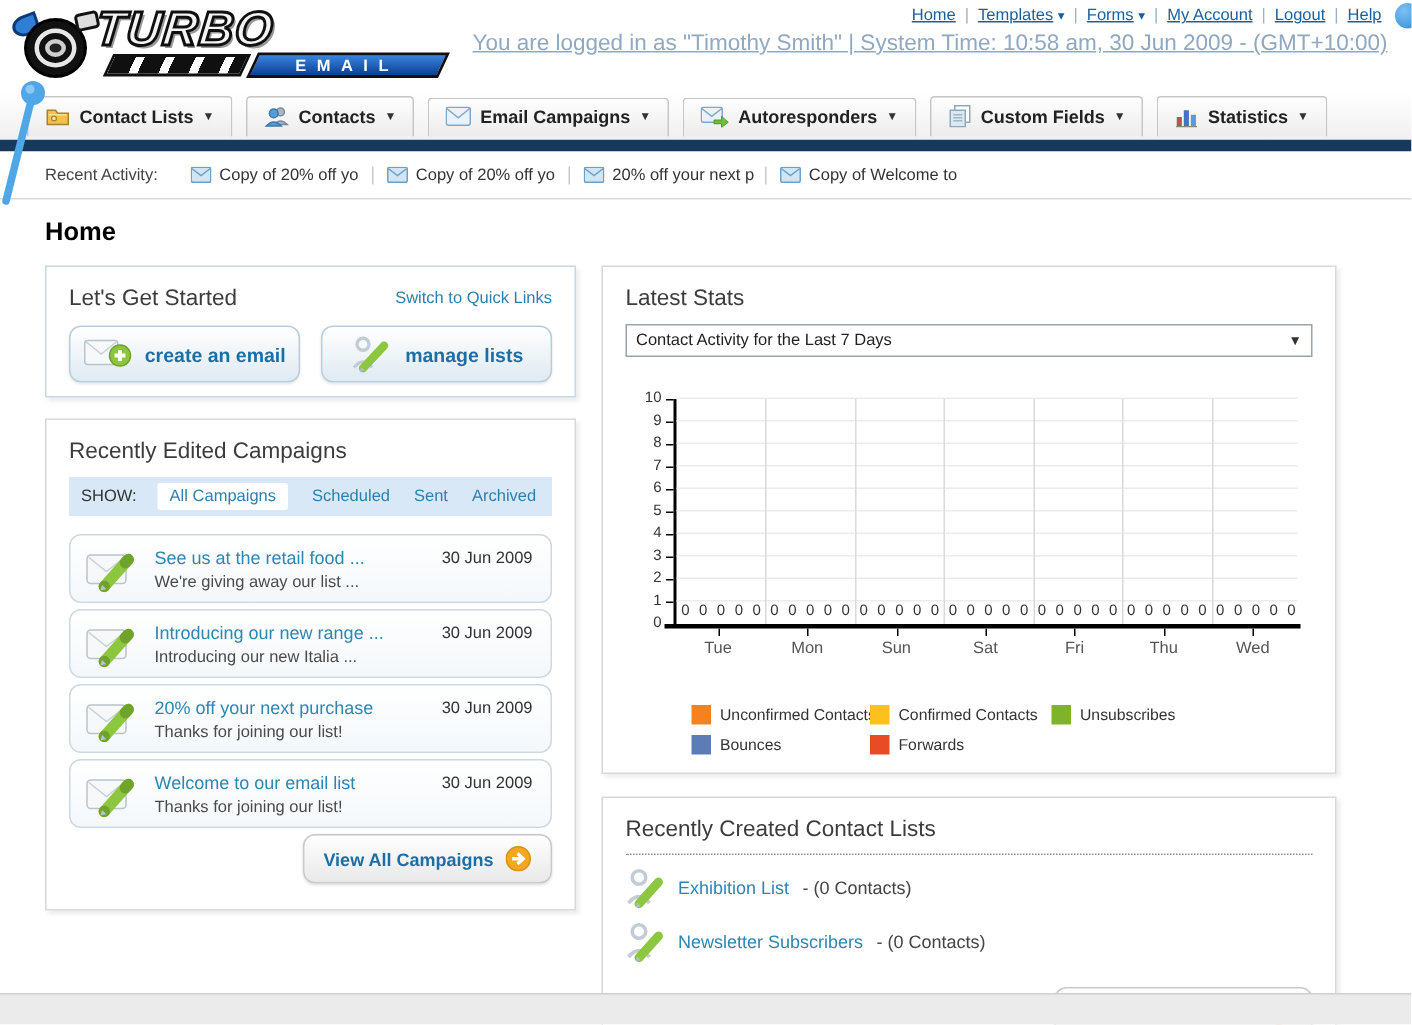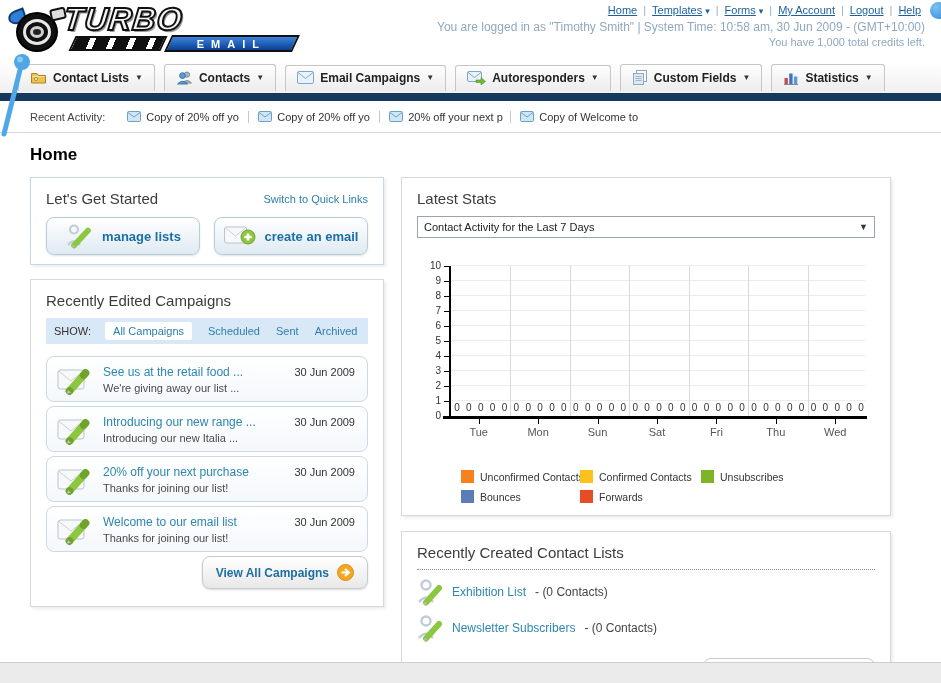--- a/index.html
+++ b/index.html
@@ -31,21 +31,21 @@
     border:2px solid #101010; }
   .email-bar { height:17px; min-width:128px; margin-left:4px; padding:0 12px; transform:skewX(-25deg);
     background:linear-gradient(#3a84e0,#0b3f90); border:2px solid #101010;
     display:flex; align-items:center; justify-content:center; }
   .email-word { transform:skewX(25deg); color:#fff; font-size:11px; font-weight:bold; letter-spacing:7px; }
   .header-right { position:absolute; right:16px; top:4px; text-align:right; }
   .top-links { font-size:11px; color:#8fa6bd; }
   .top-links a { color:#1c5f9e; text-decoration:underline; margin:0 4px; white-space:nowrap; }
   .top-links .link-sep { color:#9ab0c4; margin:0 2px; }
   .top-links .dd-arrow { font-size:9px; margin-left:3px; text-decoration:none; display:inline-block; }
-  .login-info { margin-top:4px; font-size:12px; color:#90a8c0; }
+  .login-info { margin-top:4px; font-size:15px; color:#90a8c0;text-decoration:underline; }
   .credits { margin-top:2px; font-size:11px; color:#90a8c0; }
   .corner-dot { position:absolute; right:-6px; top:2px; width:17px; height:17px; border-radius:50%;
     background:radial-gradient(circle at 35% 30%, #7cc0f2, #2f8cd8); }
 
   
   .navtabs { position:relative; height:31px; background:linear-gradient(#ffffff,#f0f0f0);
     padding-left:18px; display:flex; align-items:center; }
   .nav-tab { display:flex; align-items:center; gap:6px; margin-right:9px; padding:5px 11px 6px;
     background:linear-gradient(#fefefe,#ececec); border:1px solid #c6c6c6; border-bottom:none;
     border-radius:3px 3px 0 0; font-size:12px; font-weight:bold; color:#222; cursor:pointer; }
@@ -164,21 +164,20 @@
           <div class="slashes"></div>
           <div class="email-bar">
             <span class="email-word">EMAIL</span>
           </div>
         </div>
       </div>
     </div>
     <div class="header-right">
       <div class="top-links"><a class="top-link" href="#">Home</a><span class="link-sep">|</span><a class="top-link" href="#">Templates<span class="dd-arrow">▾</span></a><span class="link-sep">|</span><a class="top-link" href="#">Forms<span class="dd-arrow">▾</span></a><span class="link-sep">|</span><a class="top-link" href="#">My Account</a><span class="link-sep">|</span><a class="top-link" href="#">Logout</a><span class="link-sep">|</span><a class="top-link" href="#">Help</a></div>
       <div class="login-info">You are logged in as "Timothy Smith" | System Time: 10:58 am, 30 Jun 2009 - (GMT+10:00)</div>
-      <div class="credits">You have 1,000 total credits left.</div>
     </div>
     <div class="corner-dot"></div>
   </div>
 
   <div class="navtabs">
       <div class="nav-tab">
         <span class="tab-icon">
           <svg width="17" height="15">
             <path d="M1.5 4.5 L1.5 13 L15.5 13 L15.5 5.5 L8.5 5.5 L7 3.5 L1.5 3.5 Z" fill="#F0C24B" stroke="#A8832B"></path>
             <path d="M2.5 6.5 h12" stroke="#fbe29a"></path>
@@ -302,39 +301,39 @@
 
       <div class="col-left">
         <div class="panel get-started">
           <div class="gs-head">
             <span class="panel-title">Let's Get Started</span>
             <a class="switch-link">Switch to Quick Links</a>
           </div>
           <div class="gs-buttons" id="gs-buttons">
               <button class="gs-btn">
                 <span class="gs-icon">
+                  <svg width="32" height="24">
+                    <rect x="0.5" y="3" width="22" height="16" rx="2" fill="#F6F8FA" stroke="#B9C4CC"></rect>
+                    <path d="M1.5 4 L11.5 12 L21.5 4" fill="none" stroke="#C8D1D8"></path>
+                    <circle cx="24" cy="13" r="7" fill="#8DC63F" stroke="#6FA32B"></circle>
+                    <path d="M24 9.4 V16.6 M20.4 13 H27.6" stroke="#fff" stroke-width="2.6"></path>
+                  </svg>
+                </span>
+                <span class="gs-label">create an email</span>
+              </button>
+              <button class="gs-btn">
+                <span class="gs-icon">
                   <svg width="28" height="26">
                     <circle cx="9" cy="6.5" r="4" fill="none" stroke="#C2CCD4" stroke-width="2.2"></circle>
                     <path d="M3 22 Q9 14.5 15 22" fill="none" stroke="#C2CCD4" stroke-width="2.2"></path>
                     <path d="M9 22.5 L23 7.5" stroke="#8DC63F" stroke-width="5.6" stroke-linecap="round"></path>
                     <path d="M7 24.6 L10.2 24 L7.7 21.6 Z" fill="#b4bfc8"></path>
                   </svg>
                 </span>
                 <span class="gs-label">manage lists</span>
-              </button>
-              <button class="gs-btn">
-                <span class="gs-icon">
-                  <svg width="32" height="24">
-                    <rect x="0.5" y="3" width="22" height="16" rx="2" fill="#F6F8FA" stroke="#B9C4CC"></rect>
-                    <path d="M1.5 4 L11.5 12 L21.5 4" fill="none" stroke="#C8D1D8"></path>
-                    <circle cx="24" cy="13" r="7" fill="#8DC63F" stroke="#6FA32B"></circle>
-                    <path d="M24 9.4 V16.6 M20.4 13 H27.6" stroke="#fff" stroke-width="2.6"></path>
-                  </svg>
-                </span>
-                <span class="gs-label">create an email</span>
               </button>
             </div>
         </div>
 
         <div class="panel campaigns">
           <div class="panel-title">Recently Edited Campaigns</div>
           <div class="filter-bar">
             <span class="show-label">SHOW:</span>
             <div style="display:flex;gap:16px;align-items:center;" id="camp-filters">
                 <a class="filter active">All Campaigns</a>

